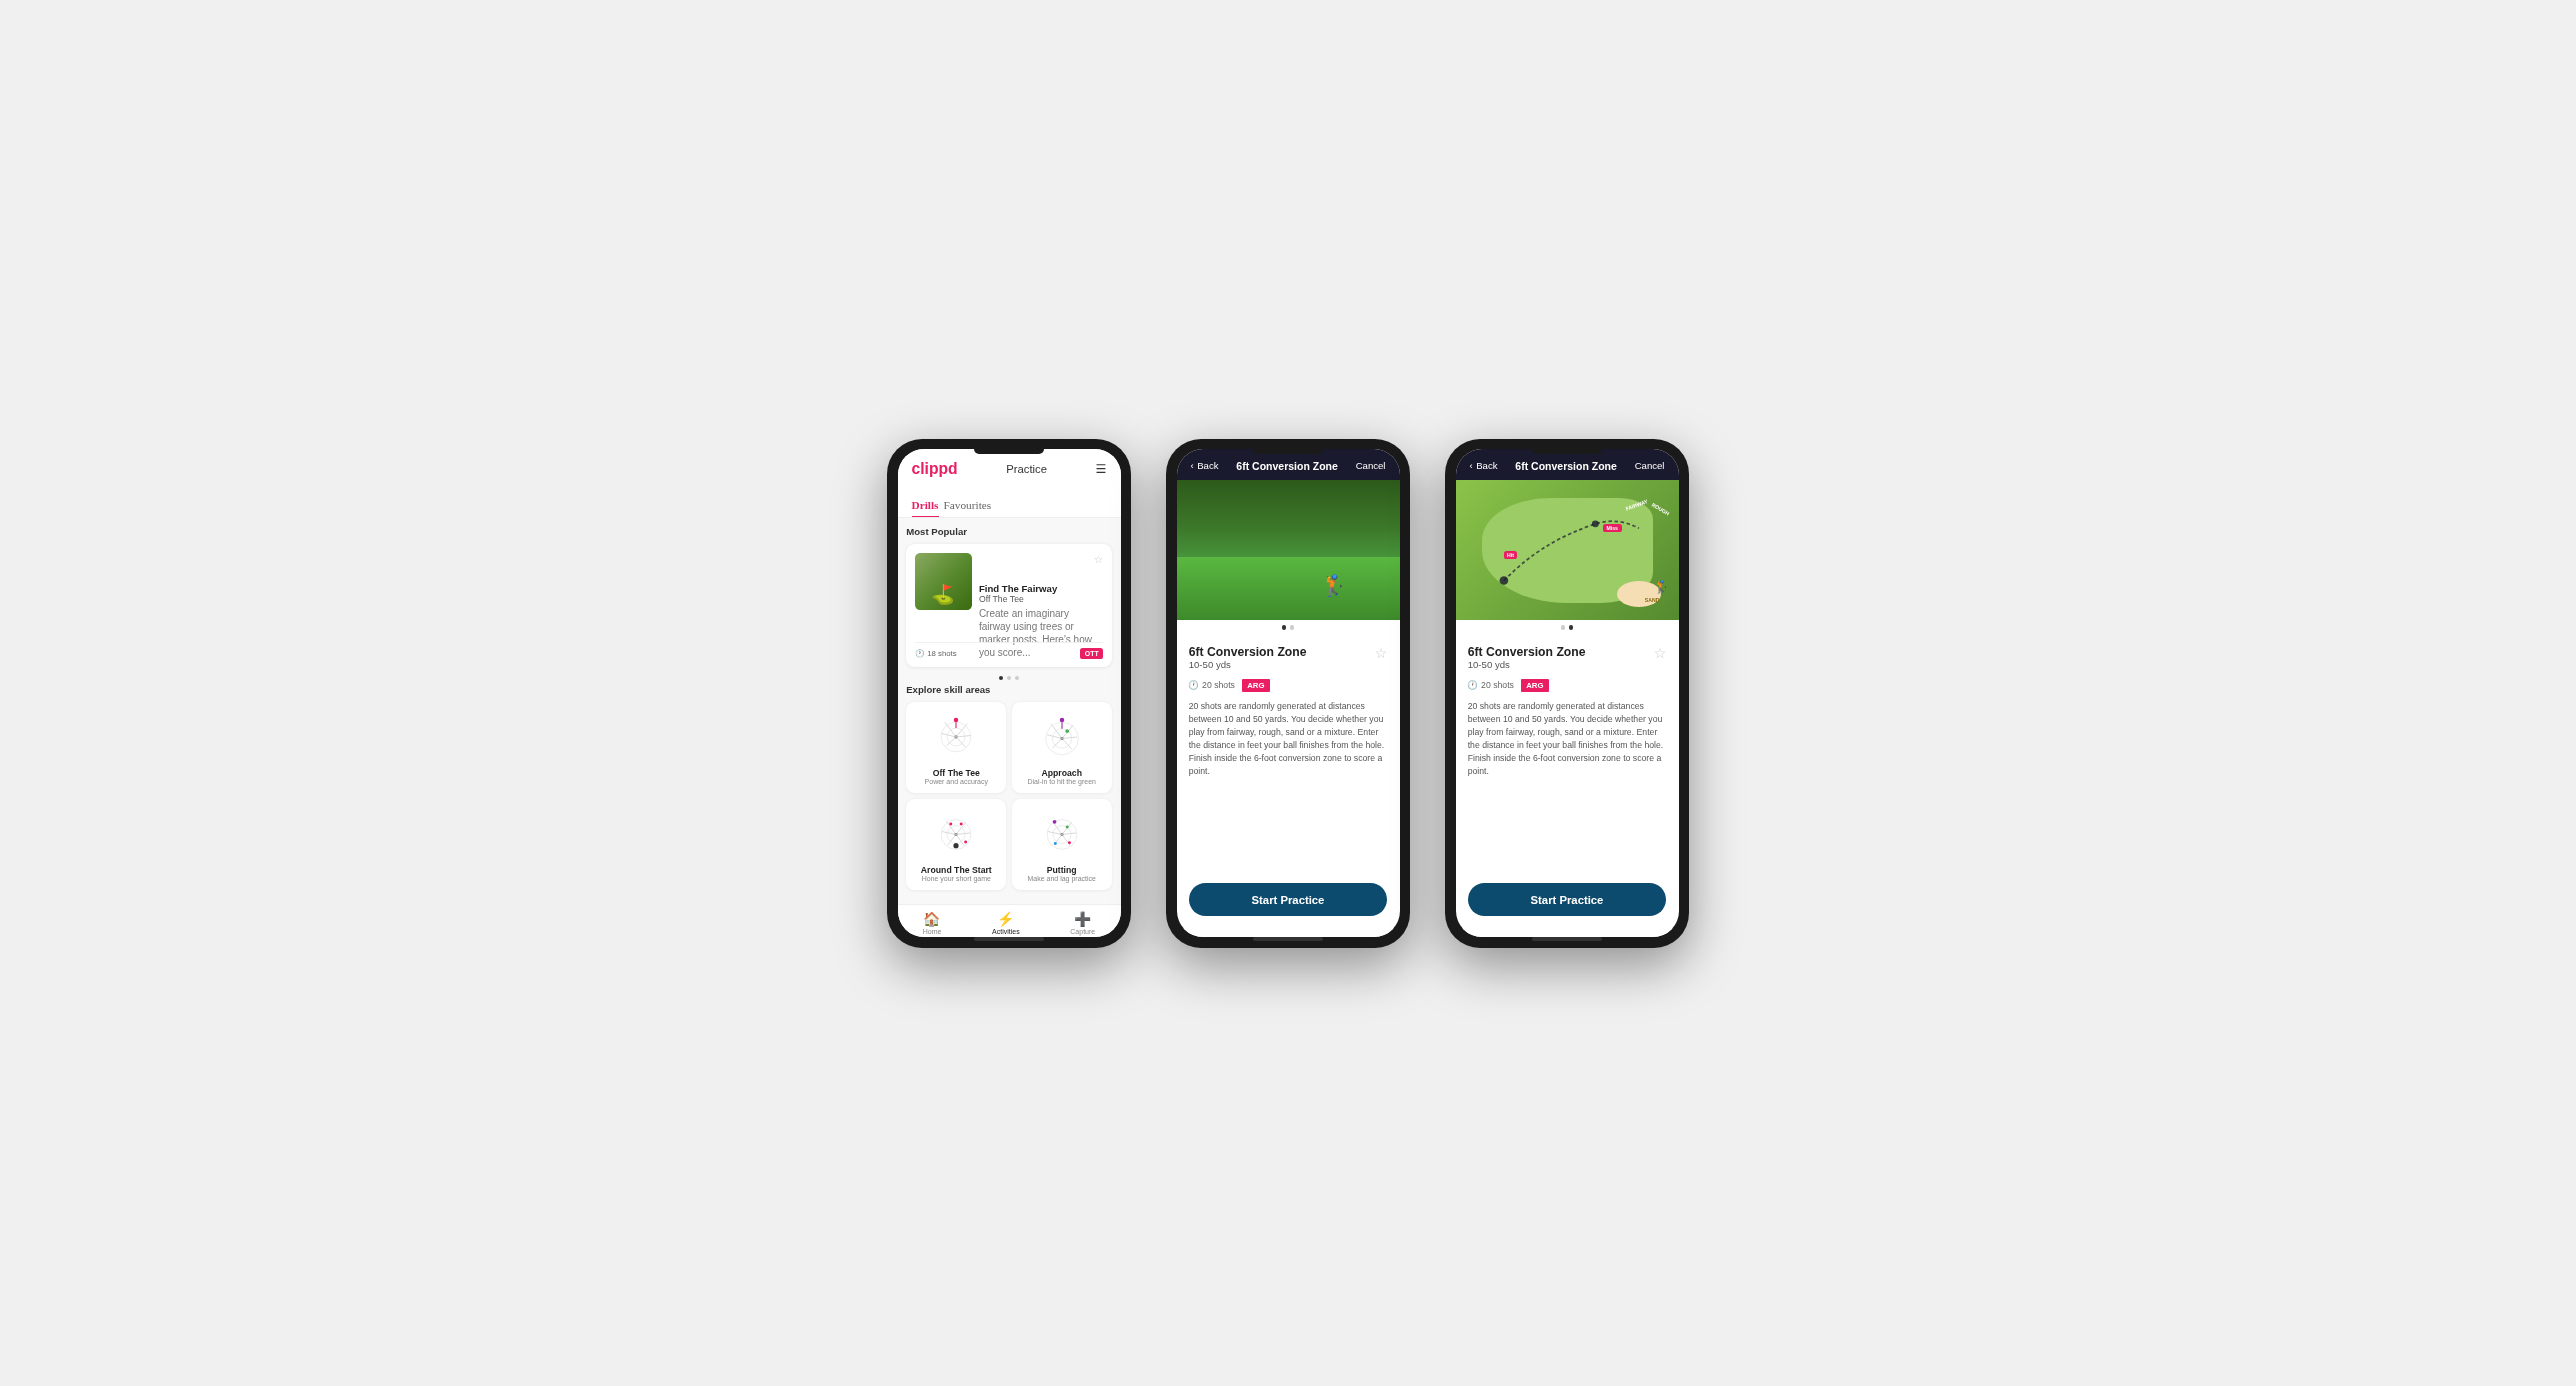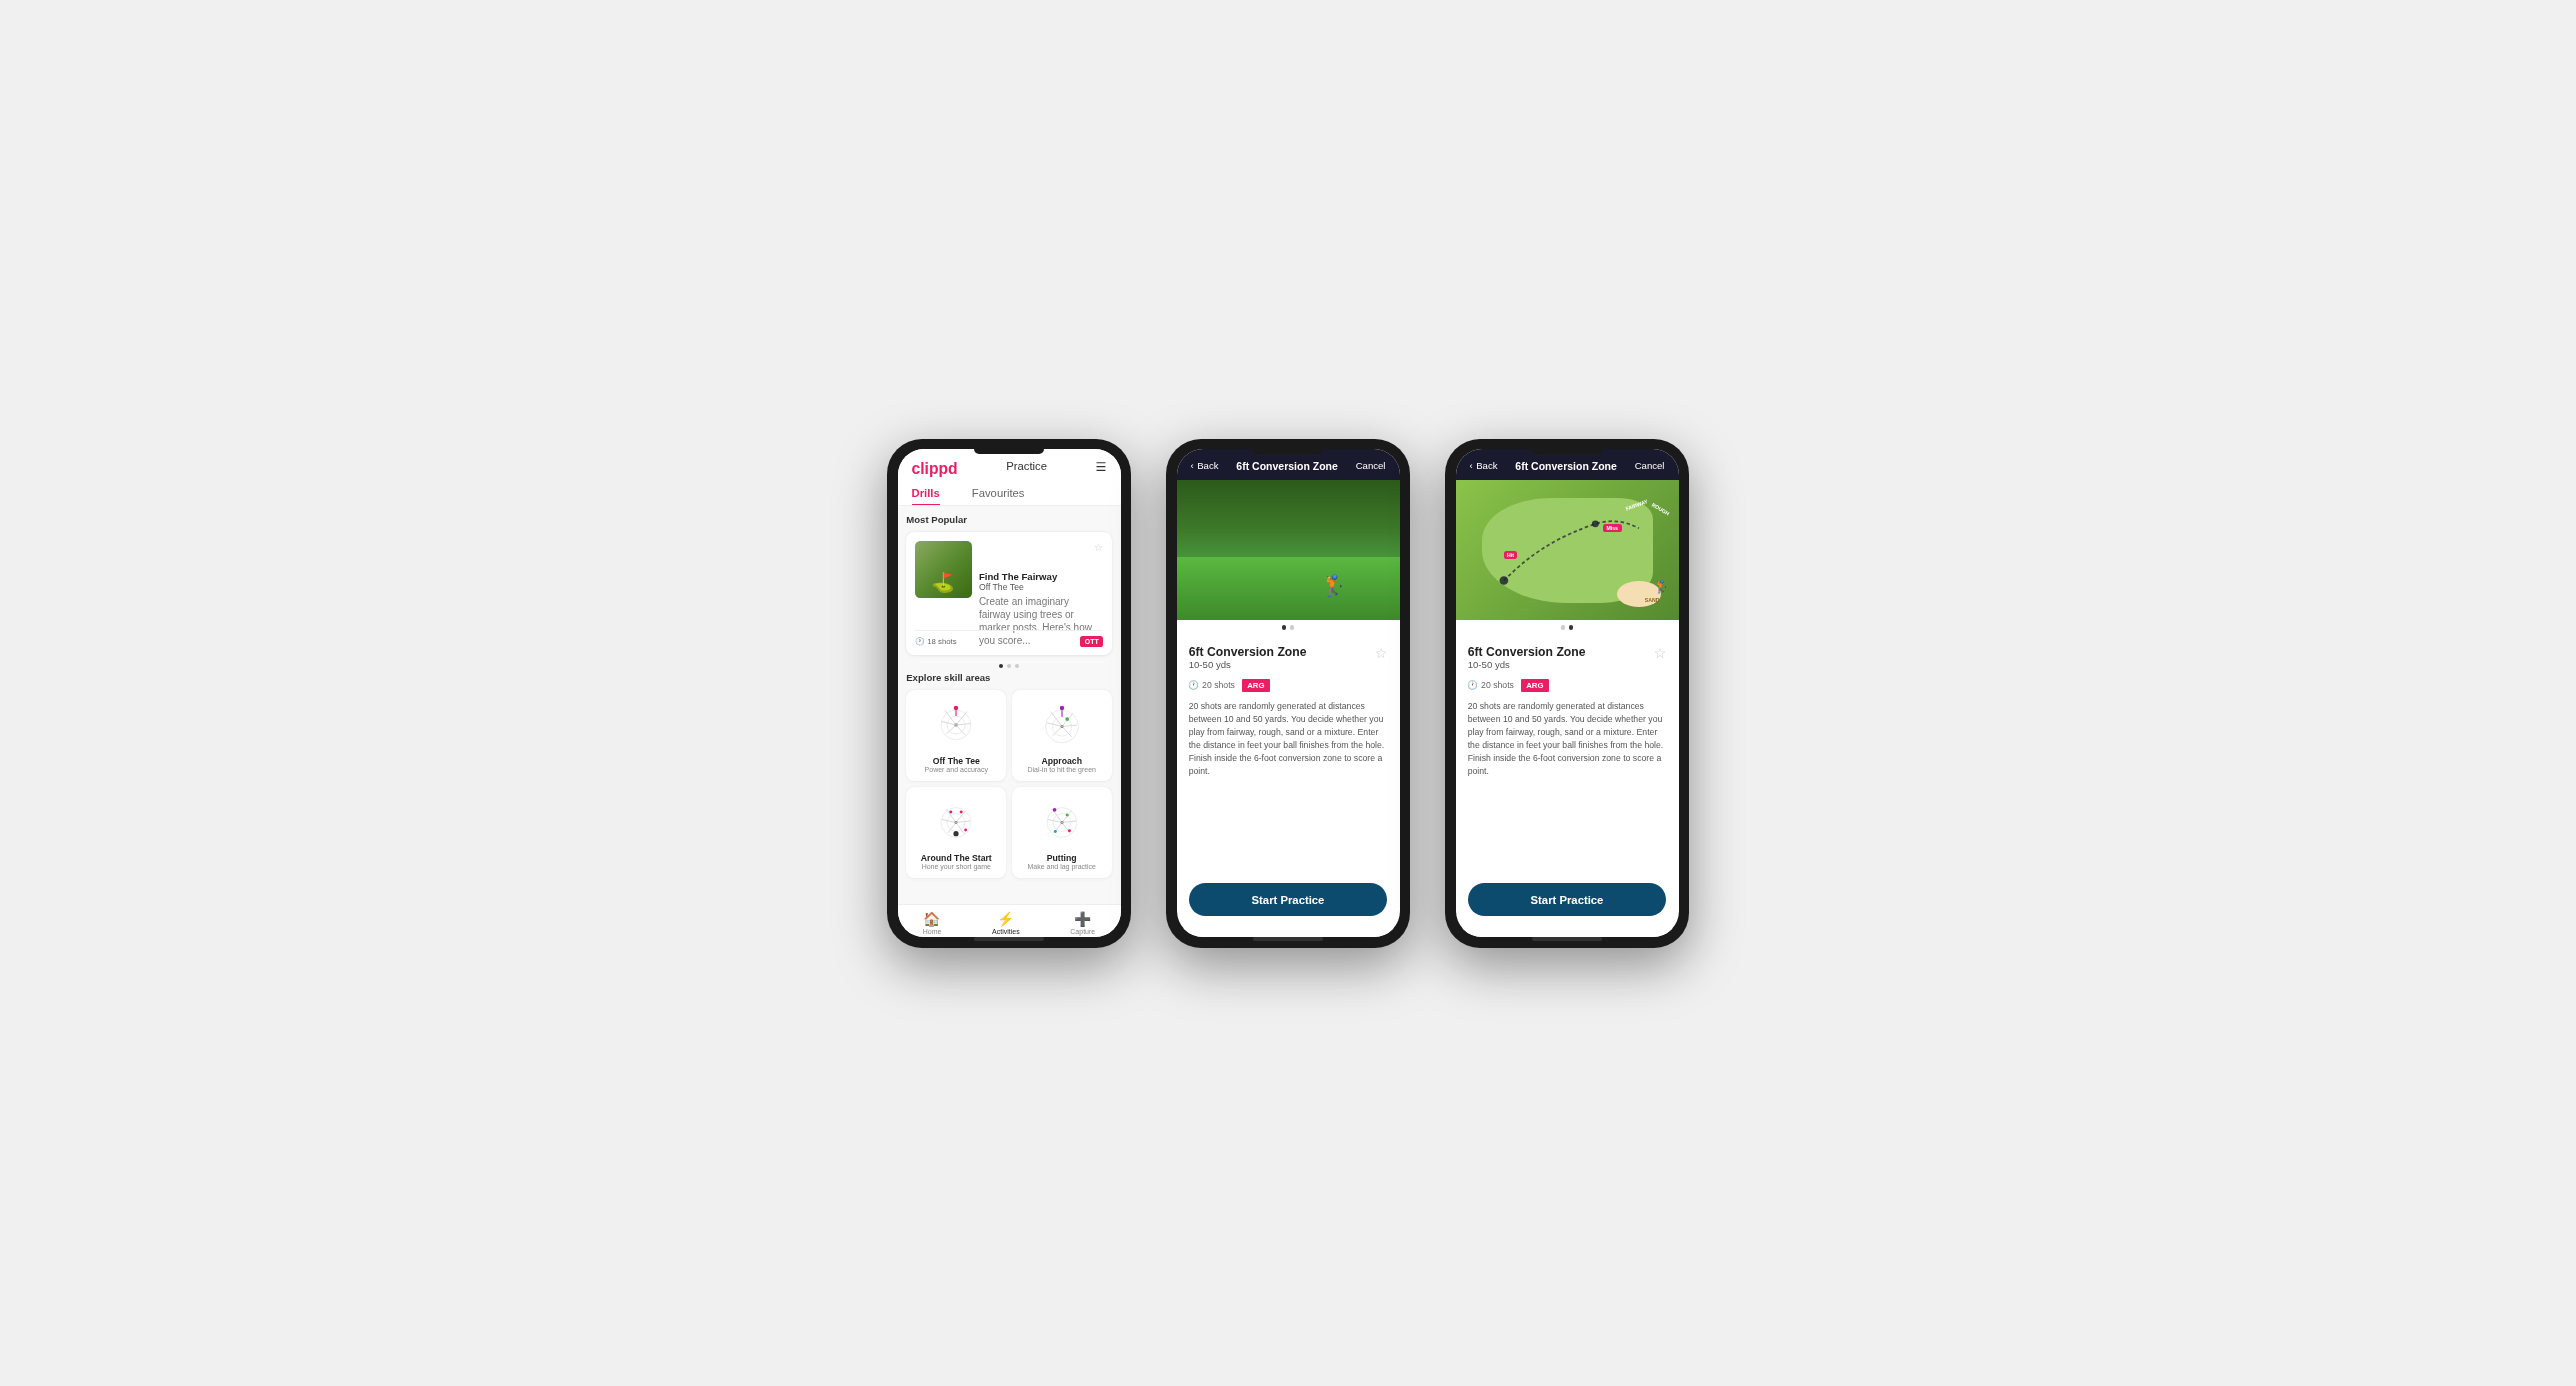--- a/index.html
+++ b/index.html
@@ -55,40 +55,41 @@
 
     
     .app-header {
       background: #fff;
       padding: 10.5px 14px 0;
       border-bottom: 0.9px solid #eee;
     }
     .app-header-top {
       display: flex;
       justify-content: space-between;
-      align-items: flex-start;
-      margin-bottom: 9px;
+      align-items: center;
+      margin-bottom: 21px;
     }
     .logo {
       font-size: 15.7px;
       font-weight: 700;
       color: #e91e63;
     }
     .header-title {
       font-size: 11.3px;
       color: #333;
       font-weight: 500;
     }
     .hamburger-icon {
       font-size: 12.2px;
       color: #333;
     }
     .tabs {
       display: flex;
-      gap: 32px;
+      gap: 5px;
+      font-family: Liberation Serif, serif;
     }
     .tab {
       font-size: 11.3px;
       padding-bottom: 5.2px;
       cursor: pointer;
       color: #666;
       border-bottom: 1.7px solid transparent;
     }
     .tab.active {
       color: #e91e63;

